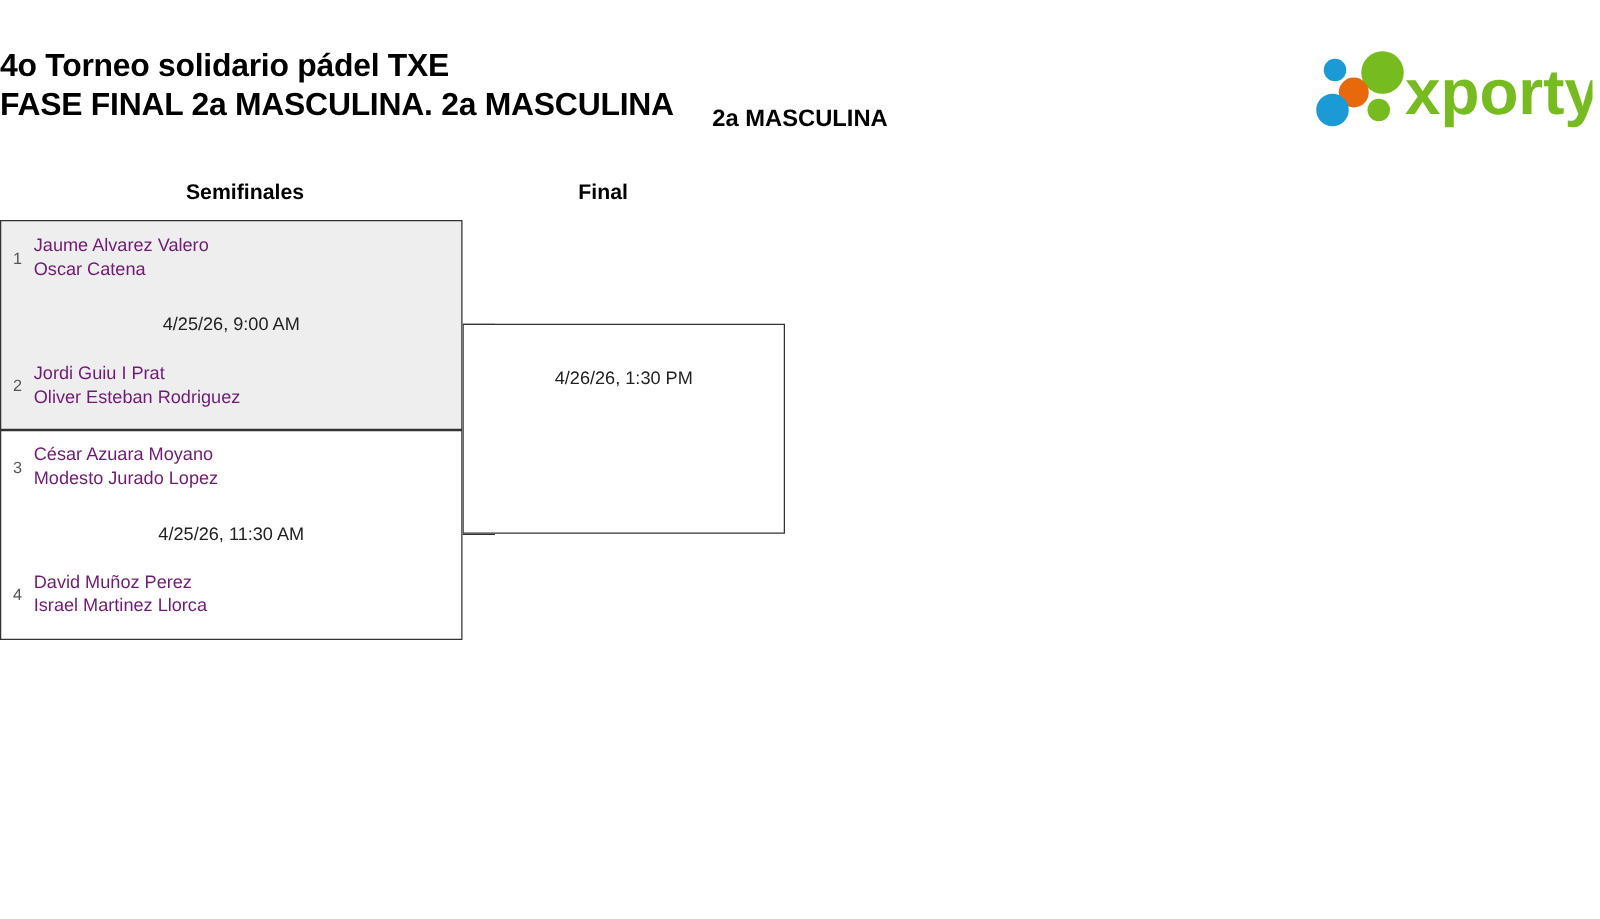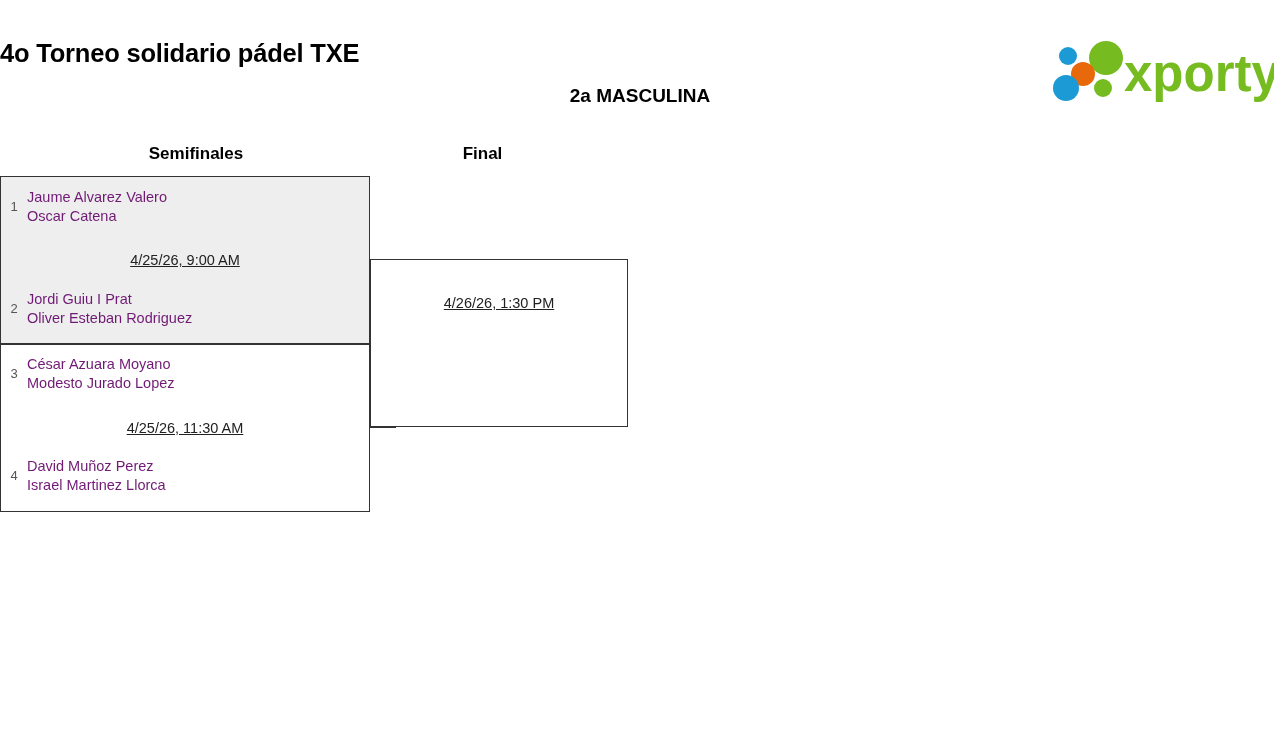--- a/index.html
+++ b/index.html
@@ -123,21 +123,20 @@
   .team-names span { display: block; }
 
   .match-date {
     position: absolute;
     left: 0;
     width: 100%;
     text-align: center;
     font-size: 14.5px;
     color: #212121;
     white-space: nowrap;
-    text-decoration: underline;
   }
 
   
   #match-sf1 { left: 0; top: 176px; width: 370px; height: 168px; }
   #match-sf1 .team-top { top: 11px; }
   #match-sf1 .team-bottom { top: 113px; }
   #match-sf1 .match-date { top: 75px; }
 
   
   #match-sf2 { left: 0; top: 344px; width: 370px; height: 168px; }
@@ -158,20 +157,21 @@
   #connector-sf1 { left: 370px; top: 259px; width: 26px; }
   #connector-sf2 { left: 370px; top: 427px; width: 26px; }
 </style>
 </head>
 <body>
 
 <div id="header">
 
   <div id="title-block">
     <span id="title-line-1">4o Torneo solidario pádel TXE</span>
+    <span id="title-line-2">FASE FINAL 2a MASCULINA. 2a MASCULINA</span>
   </div>
 
   <div id="logo">
     <svg width="224" height="64" viewBox="0 0 224 64" xmlns="http://www.w3.org/2000/svg">
       <circle cx="18" cy="16" r="9" fill="#1b9ad6"></circle>
       <circle cx="56" cy="18" r="17" fill="#76bc21"></circle>
       <circle cx="33" cy="34" r="12" fill="#e8690b"></circle>
       <circle cx="16" cy="48" r="13" fill="#1b9ad6"></circle>
       <circle cx="53" cy="48" r="9" fill="#76bc21"></circle>
       <text x="74" y="51" font-family="'Liberation Sans', sans-serif" font-size="51" font-weight="bold" fill="#76bc21">xporty</text>

